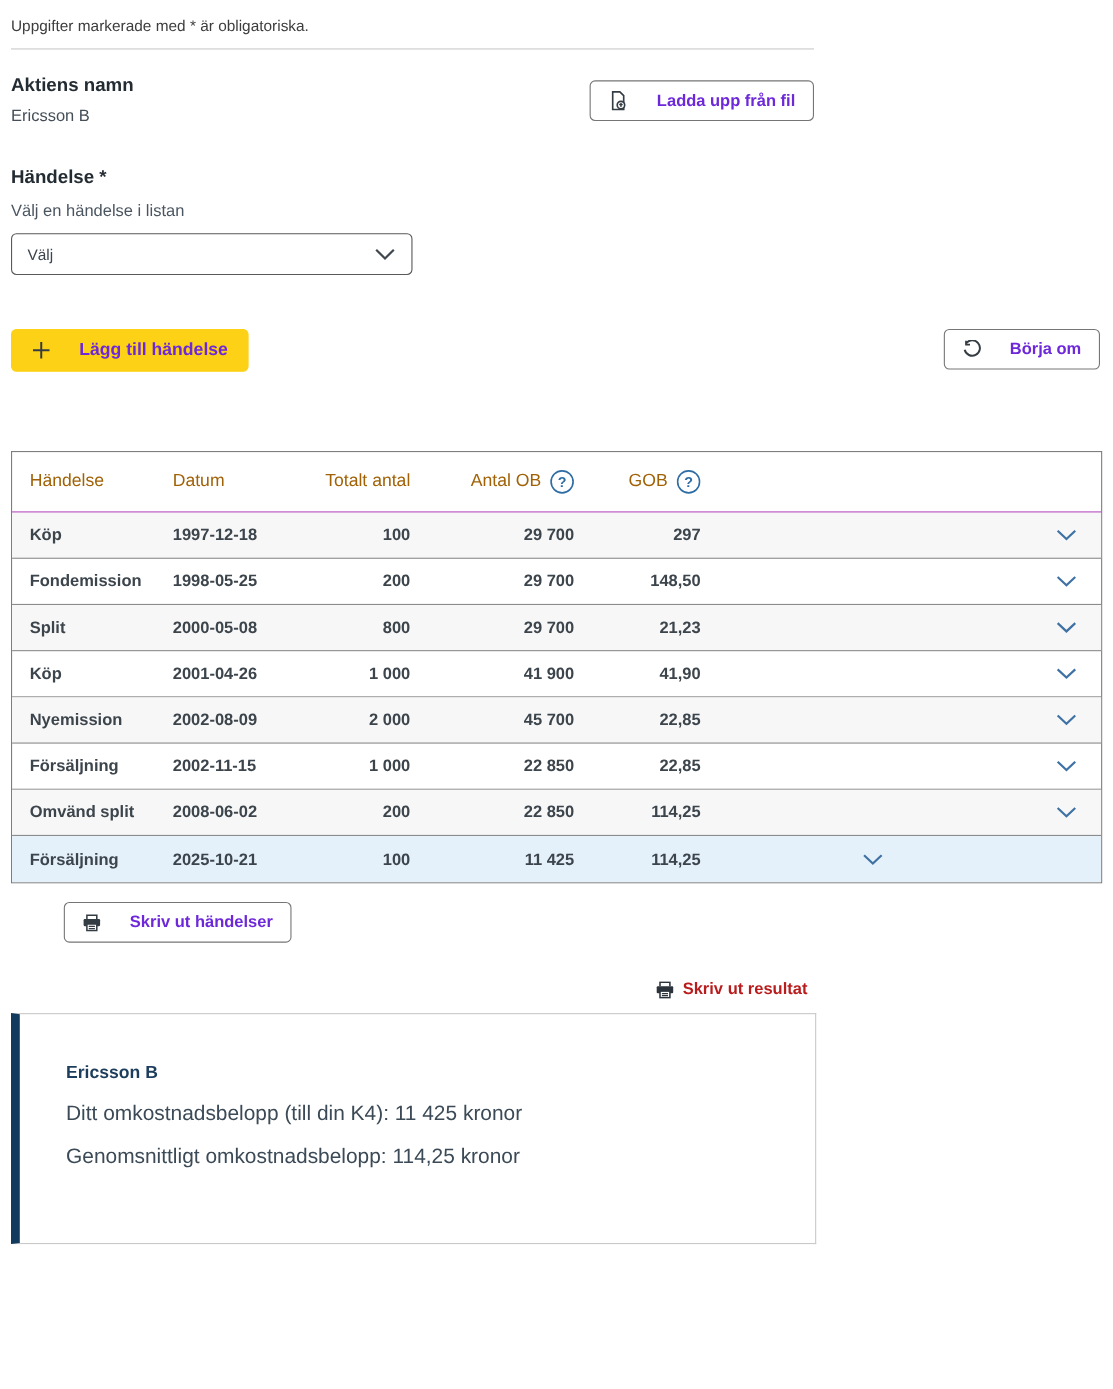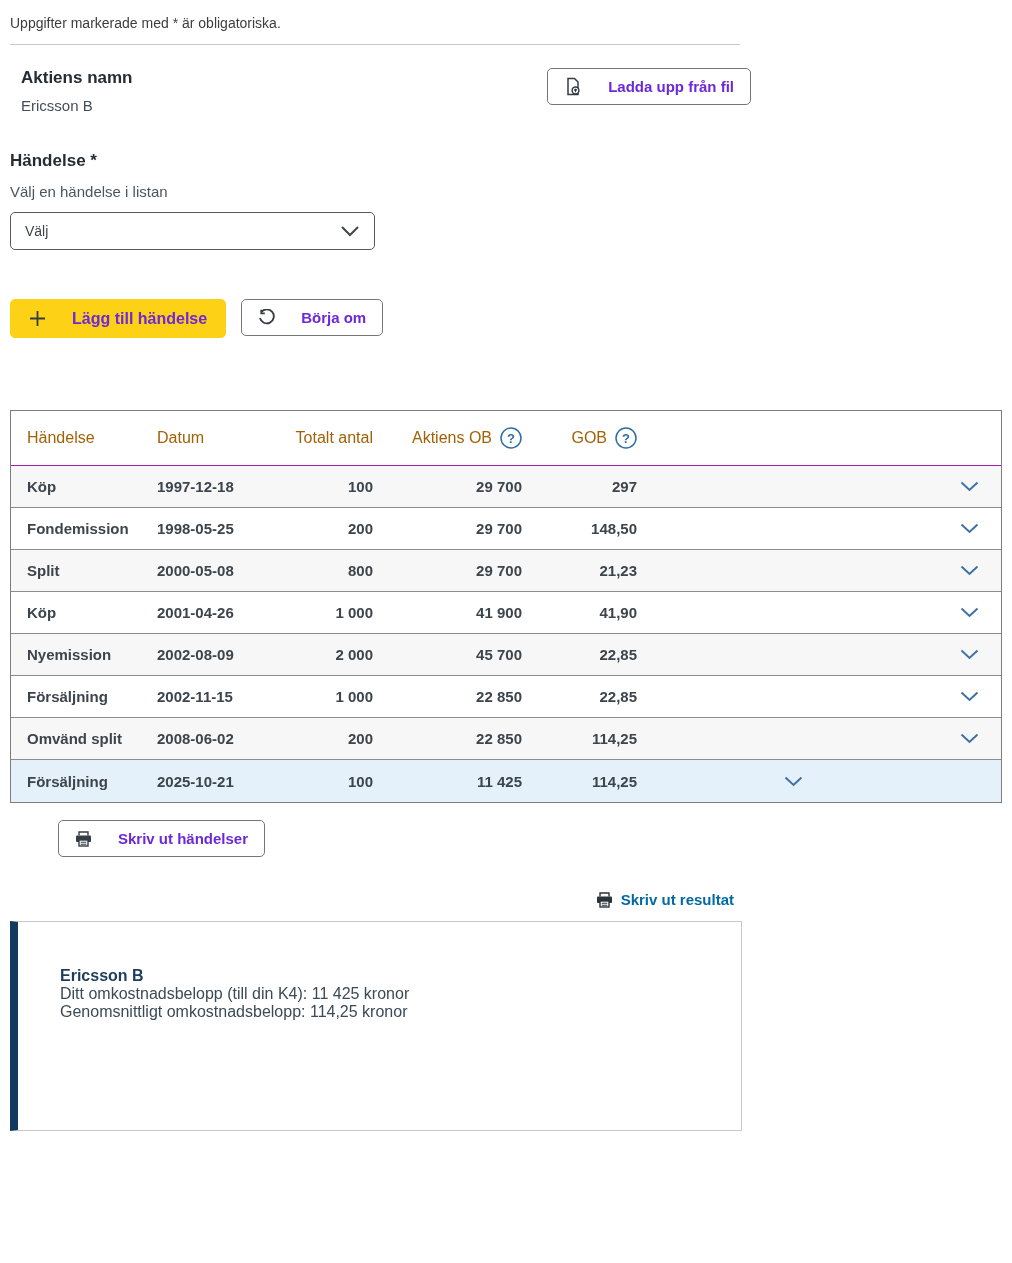--- a/index.html
+++ b/index.html
@@ -8,21 +8,21 @@
     width: 1012px; height: 1263px;
     font-family: "Liberation Sans", sans-serif;
     color:#3f4954;
     padding: 15px 12px 0 10px;
     overflow: hidden;
   }
   .note { font-size:14px; color:#3d3d3d; }
   .divider { width:730px; border:none; border-top:1px solid #c9c9c9; margin-top:13px; }
 
   
-  .stock-section { width:730px; display:flex; justify-content:space-between; align-items:flex-start; margin-top:23px;margin-left:11px; }
+  .stock-section { width:730px; display:flex; justify-content:space-between; align-items:center; margin-top:23px; }
   .field-label { font-size:17px; font-weight:bold; color:#242c33; }
   .stock-name { font-size:15px; color:#454e57; margin-top:9px; }
 
   .btn {
     display:inline-flex; align-items:center; gap:26px;
     background:#ffffff; border:1px solid #767676; border-radius:5px;
     font-family:"Liberation Sans", sans-serif;
     font-size:15px; font-weight:bold; color:#6d28d9;
     padding:8px 16px; height:37px; cursor:pointer; white-space:nowrap;
   }
@@ -30,21 +30,21 @@
 
   
   .event-label { margin-top:37px; }
   .event-help { font-size:15px; color:#4a5560; margin-top:12px; }
   .select {
     width:365px; height:38px; margin-top:12px;
     border:1px solid #595959; border-radius:5px; background:#fff;
     display:flex; align-items:center; justify-content:space-between;
     padding:0 14px; font-size:14px; color:#3c444c; cursor:pointer;gap:32px;
   }
-  .actions-row { margin-top:49px; display:flex; gap:15px; }
+  .actions-row { margin-top:49px; display:flex; gap:15px;justify-content:space-between; }
   .btn-yellow {
     background:#fcd116; border-color:#fcd116; font-size:16px;
     height:39px; padding:8px 18px;
   }
 
   
   .events-table { width:992px; margin-top:72px; border:1px solid #7d7d7d; background:#fff; }
   .trow, .thead {
     display:grid;
     grid-template-columns:130px 100px 116px 149px 115px 1fr 40px;
@@ -66,28 +66,28 @@
     background:none; border:none; cursor:pointer;
     display:inline-flex; align-items:center; gap:8px;
     font-family:"Liberation Sans", sans-serif; font-size:15px; font-weight:bold; color:#343c44;
   }
   .btn-small { height:38px; padding:8px 15px; background:#fff; }
 
   .table-buttons { margin-top:17px; display:flex; gap:18px;padding-left:48px; }
 
   
   .result-print-row { width:732px; display:flex; justify-content:flex-end; margin-top:34px; padding-right:8px; }
-  .result-print { font-size:15px; font-weight:bold; color:#0369a1; }
+  .result-print { font-size:15px; font-weight:bold; color:#b91c1c; }
   .result-card {
     width:732px; margin-top:13px; height:210px;
     background:#fff; border:1px solid #c9c9c9; border-left:8px solid #123a5e;
     padding:45px 30px 0 42px;
   }
   .result-title { font-size:16px; font-weight:bold; color:#1d3d5c; }
-  .result-line { font-size:16px; color:#3b4a56; }
+  .result-line { font-size:19px; color:#3b4a56; margin-top:17px; }
   .result-line:first-of-type { margin-top:27px; }
 
   .qicon { display:inline-flex; }
 </style>
 </head>
 <body>
 
 <p class="note">Uppgifter markerade med * är obligatoriska.</p>
 <hr class="divider">
 
@@ -139,21 +139,21 @@
     <span>Börja om</span>
   </button>
 </div>
 
 <div class="events-table">
   <div class="thead">
     <div class="cell">Händelse</div>
     <div class="cell">Datum</div>
     <div class="cell c-num">Totalt antal</div>
     <div class="cell h-flex h-right">
-      <span>Aktiens OB</span>
+      <span>Antal OB</span>
       <span class="qicon">
         <svg width="22" height="22" viewBox="0 0 22 22">
           <circle cx="11" cy="11" r="10" fill="none" stroke="#2e6da4" stroke-width="1.5"></circle>
           <text x="11" y="15.5" text-anchor="middle" font-size="13" font-weight="bold" fill="#2e6da4" font-family="Liberation Sans, sans-serif">?</text>
         </svg>
       </span>
     </div>
     <div class="cell h-flex h-right">
       <span>GOB</span>
       <span class="qicon">

